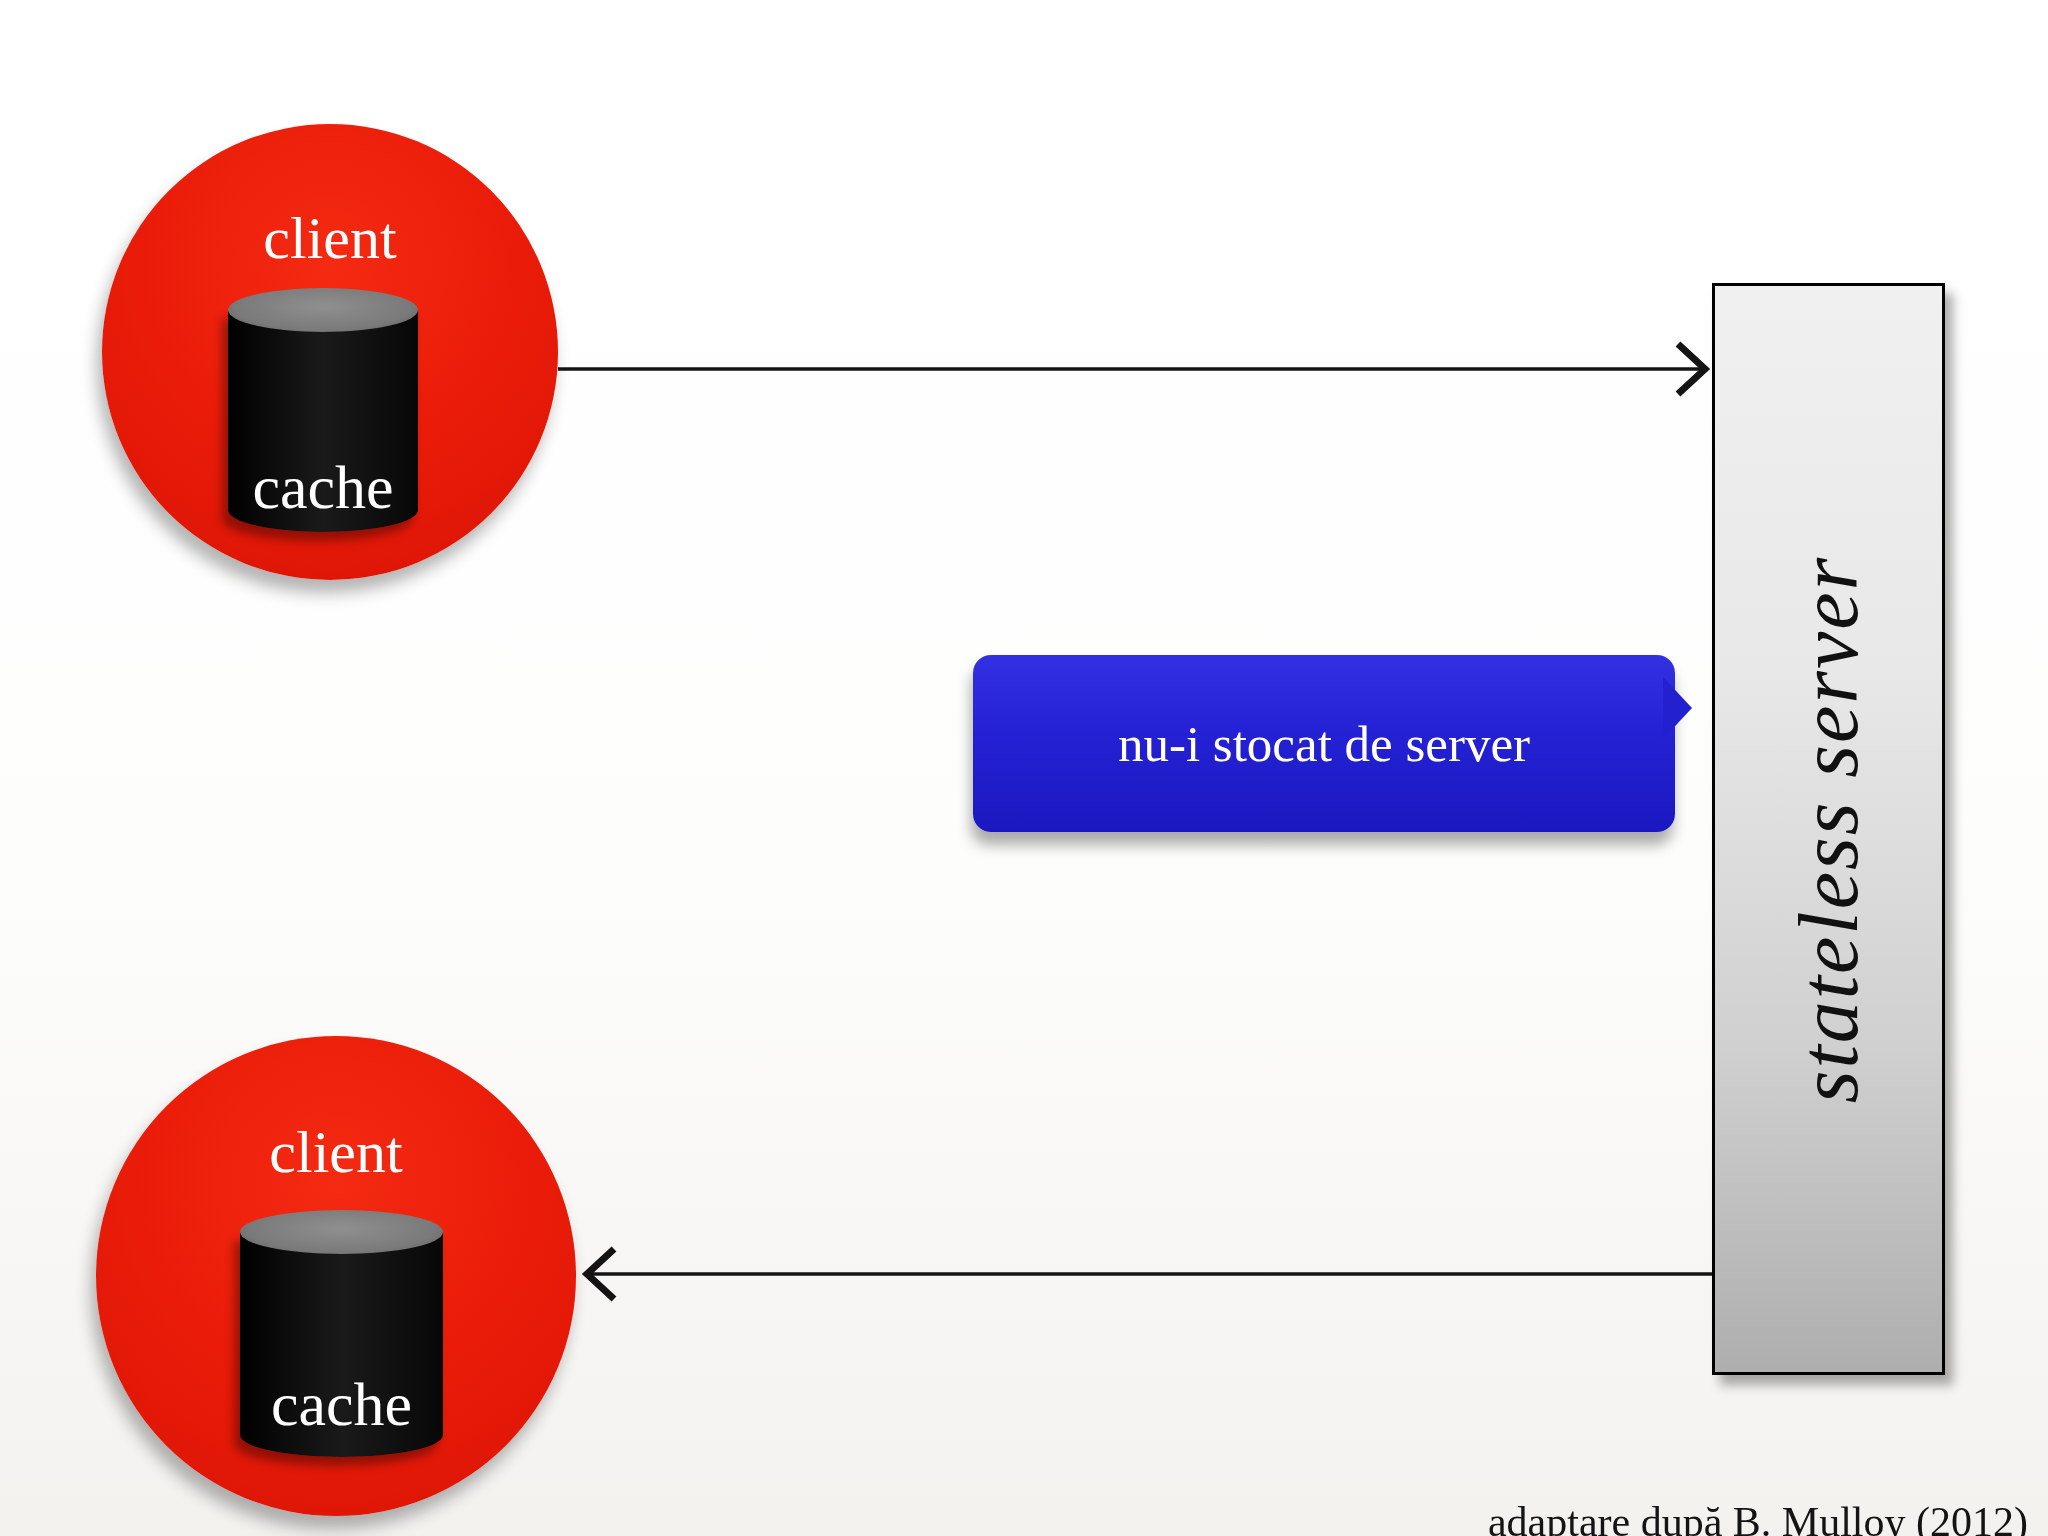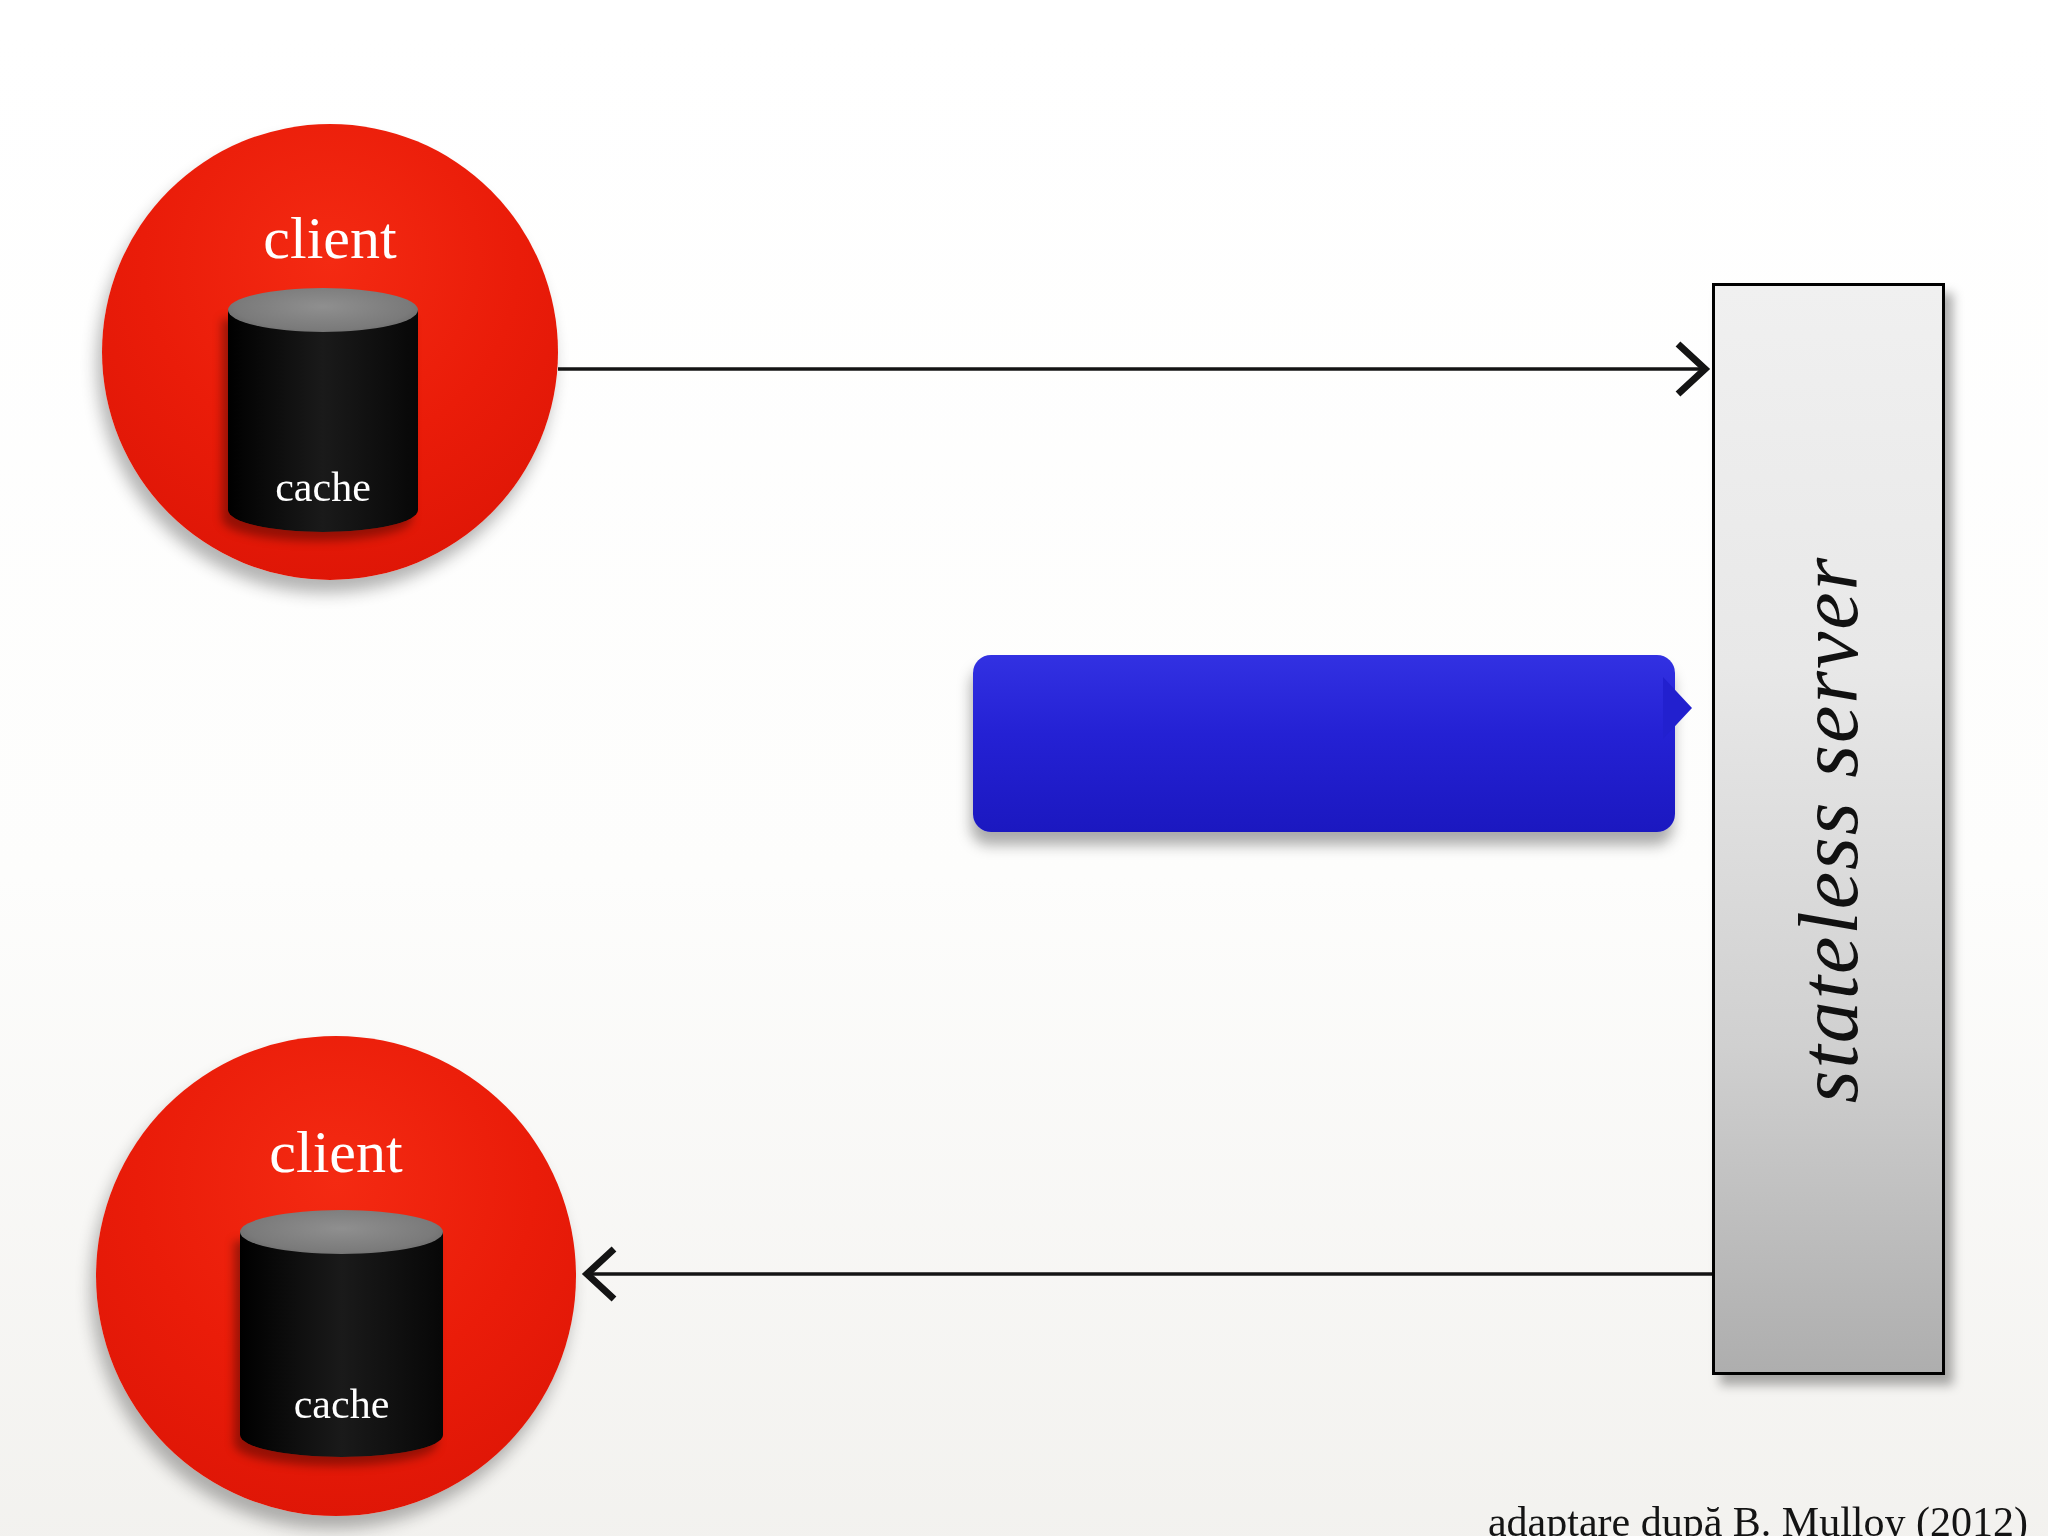--- a/index.html
+++ b/index.html
@@ -52,21 +52,21 @@
     top: 0;
     height: 44px;
     border-radius: 50%;
     background: radial-gradient(ellipse at 50% 42%, #8f8f8f 0%, #7a7a7a 65%, #585858 100%);
   }
   .cache-label {
     position: absolute;
     left: 0; right: 0;
     text-align: center;
     color: #ffffff;
-    font-size: 42px;
+    font-size: 62px;
     line-height: 58px;
   }
   .client-top .cache-label { bottom: 16px; }
   .client-bottom .cache-label { bottom: 24px; }
 
   .client-top { left: 102px; top: 92px; width: 456px; height: 456px; }
   .client-top .cyl { left: 126px; top: 164px; width: 190px; height: 244px; }
   .client-bottom { left: 96px; top: 1004px; width: 480px; height: 480px; }
   .client-bottom .cyl { left: 144px; top: 174px; width: 203px; height: 247px; }
 
@@ -166,18 +166,19 @@
       </div>
       <div class="cyl-top"></div>
     </div>
   </div>
 
   <div class="server">
     <div class="server-label">stateless server</div>
   </div>
 
   <div class="callout">
+    <div class="callout-line">nu-i stocat de server</div>
   </div>
   <div class="callout-pointer"></div>
 
   <div class="attribution">adaptare după B. Mulloy (2012)</div>
 
 </div>
 
 </body></html>

